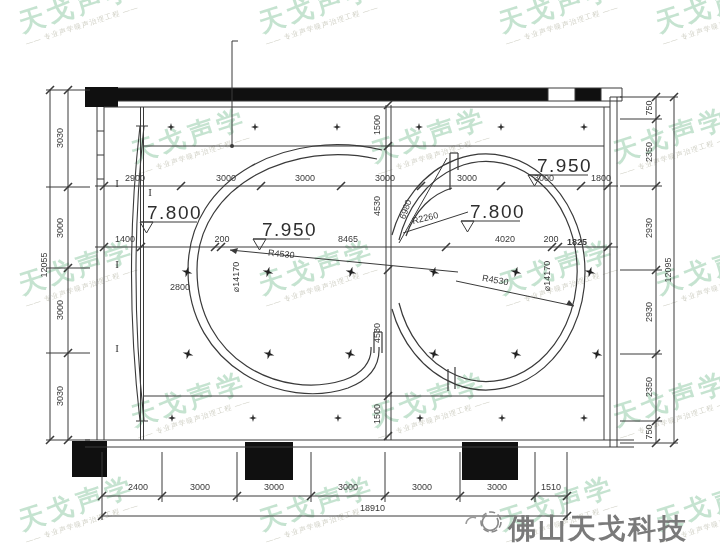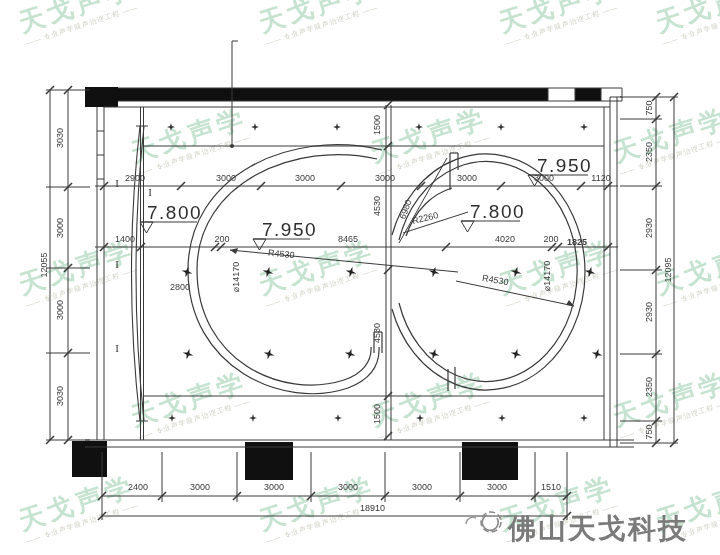--- a/index.html
+++ b/index.html
@@ -266,21 +266,21 @@
 
   <div class="logo-text">佛山天戈科技</div>
 
   <div id="dim-layer">
       <span class="lbl" style="left: 135px; top: 178px;">2900</span>
       <span class="lbl" style="left: 226px; top: 178px;">3000</span>
       <span class="lbl" style="left: 305px; top: 178px;">3000</span>
       <span class="lbl" style="left: 385px; top: 178px;">3000</span>
       <span class="lbl" style="left: 467px; top: 178px;">3000</span>
       <span class="lbl" style="left: 544px; top: 178px;">3000</span>
-      <span class="lbl" style="left: 601px; top: 178px;">1120</span>
+      <span class="lbl" style="left: 601px; top: 178px;">1800</span>
       <span class="lbl" style="left: 125px; top: 239px;">1400</span>
       <span class="lbl" style="left: 180px; top: 239px; margin-top: 48px;">2800</span>
       <span class="lbl" style="left: 222px; top: 239px;">200</span>
       <span class="lbl" style="left: 340px; top: 239px; padding-left: 16px;">8465</span>
       <span class="lbl" style="left: 505px; top: 239px;">4020</span>
       <span class="lbl" style="left: 551px; top: 239px;">200</span>
       <span class="lbl" style="left: 577px; top: 242px; font-weight: bold;">1825</span>
       <span class="lbl" style="left: 131px; top: 487px; padding-left: 14px;">2400</span>
       <span class="lbl" style="left: 200px; top: 487px;">3000</span>
       <span class="lbl" style="left: 274px; top: 487px;">3000</span>

